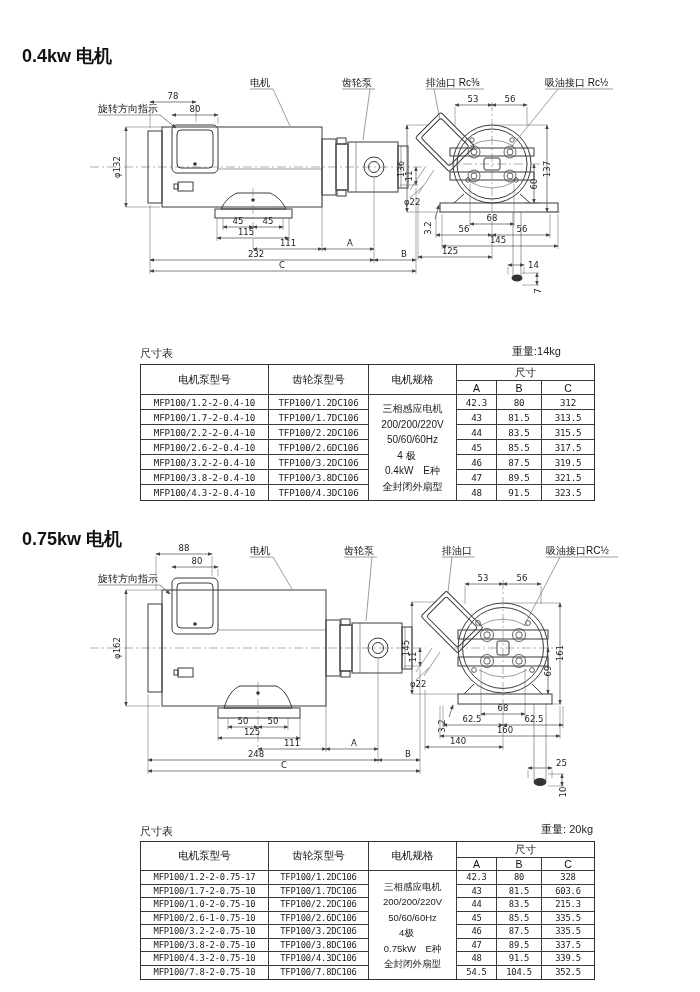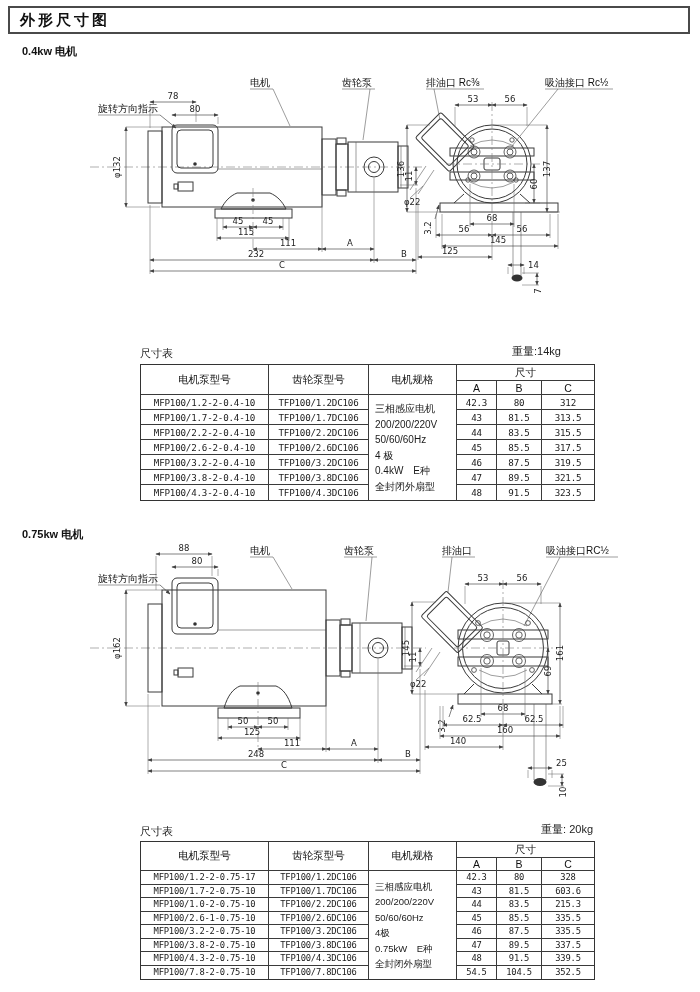--- a/index.html
+++ b/index.html
@@ -1,20 +1,20 @@
 <!DOCTYPE html>
 <html><head>
 <meta charset="utf-8">
 <style>
   html,body{margin:0;padding:0}
   body{width:700px;height:992px;background:#f4f4f2;font-family:"Liberation Sans","DejaVu Sans",sans-serif;color:#1a1a1a;position:relative;overflow:hidden}
   .page{position:absolute;left:0;top:0;width:700px;height:992px;background:#fff}
   .titlebox{position:absolute;left:8px;top:6px;width:682px;height:28px;border:2px solid #4a4a4a;box-sizing:border-box;display:flex;align-items:center;padding-left:10px;background:#fff}
   .titlebox span{font-size:15px;font-weight:bold;letter-spacing:3px;color:#111}
-  .sec-heading{position:absolute;font-size:11px;font-weight:bold;color:#111}
+  .sec-heading{position:absolute;font-size:18px;font-weight:bold;color:#111}
   svg{position:absolute;overflow:visible}
   .ln{stroke:#3a3a3a;stroke-width:1;fill:none}
   .ln2{stroke:#3a3a3a;stroke-width:.8;fill:none}
   .thin{stroke:#5a5a5a;stroke-width:.6;fill:none}
   .el{stroke:#6a6a6a;stroke-width:.55;fill:none}
   .dl{stroke:#4a4a4a;stroke-width:.7;fill:none;marker-start:url(#arw);marker-end:url(#arw)}
   .de{stroke:#4a4a4a;stroke-width:.7;fill:none;marker-end:url(#arw)}
   .cl{stroke:#7a7a7a;stroke-width:.6;fill:none;stroke-dasharray:9 3 2 3}
   .dt{font-size:8.5px;fill:#222;stroke:none;font-family:"DejaVu Sans",sans-serif}
   .ct{font-size:10px;fill:#111;stroke:none}
@@ -24,33 +24,30 @@
   .tbl-weight{position:absolute;font-size:11px;color:#222}
   .dims-table{position:absolute;display:grid;border:1.4px solid #333;box-sizing:content-box;background:#fff}
   .t1{left:140px;top:364px;grid-template-columns:128px 100px 88px 40px 45px 52px;grid-template-rows:16px 14px repeat(7,15px)}
   .t2{left:140px;top:841px;grid-template-columns:128px 100px 88px 40px 45px 52px;grid-template-rows:16px 13px repeat(8,13.5px)}
   .c{border-right:1px solid #3a3a3a;border-bottom:1px solid #3a3a3a;display:flex;align-items:center;justify-content:center;box-sizing:border-box;overflow:hidden;background:#fff}
   .nr{border-right:none}
   .nb{border-bottom:none}
   .hd{font-size:10.5px;color:#111}
   .mono{font-family:"DejaVu Sans Mono","Liberation Mono",monospace;font-size:9.2px;letter-spacing:-.2px;white-space:nowrap}
   .t2 .mono{font-size:8.8px}
-  .spec{flex-direction:column;align-items:flex-start;padding:2px 6px;font-size:10px;line-height:15.5px}
+  .spec{flex-direction:column;align-items:center;padding:2px 6px;font-size:10px;line-height:15.5px}
   .t2 .spec{font-size:9.5px;line-height:15.5px}
   .spec div{white-space:nowrap}
   .spec .ra{text-align:right;padding-right:12px}
 </style>
 </head>
 <body>
 
 <div class="page">
 
-  <div class="titlebox">
-    <span>外形尺寸图</span>
-  </div>
 
   <div class="sec-heading" style="left:22px;top:44px">0.4kw 电机</div>
 
   <svg style="left:60px;top:72px" width="640" height="252" viewBox="0 0 640 252">
     <defs>
       <marker id="arw" viewBox="0 0 8 8" refX="7" refY="4" markerWidth="7" markerHeight="7" orient="auto-start-reverse">
         <path d="M0,1 L8,4 L0,7 z" fill="#444"></path>
       </marker>
     </defs>
 

